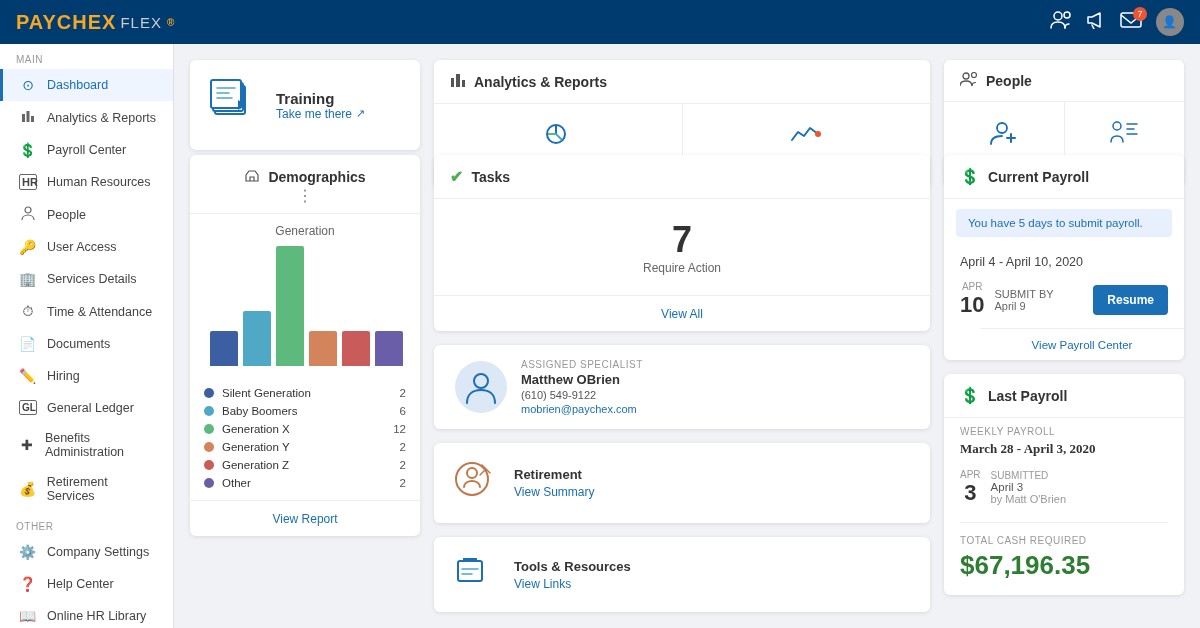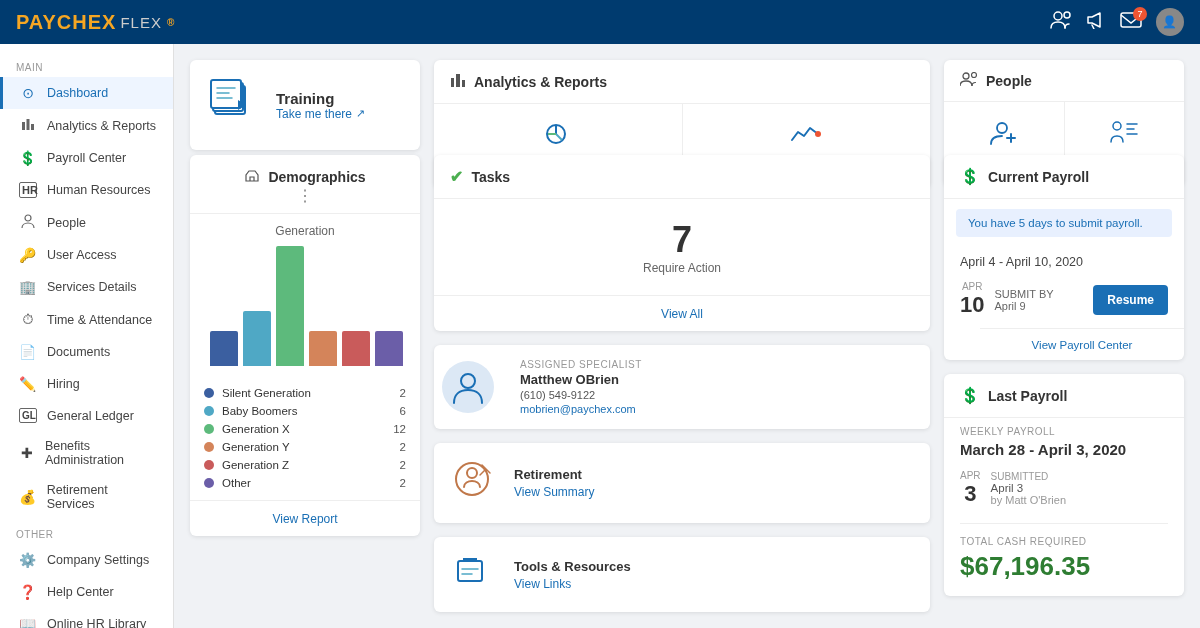--- a/index.html
+++ b/index.html
@@ -28,21 +28,20 @@
     
     .layout { display: flex; margin-top: 44px; height: calc(100vh - 44px); }
 
     
     .sidebar {
       width: 174px;
       background: white;
       border-right: 1px solid #e0e0e0;
       overflow-y: auto;
       flex-shrink: 0;
-      padding-top: 8px;
     }
     .sidebar-section-label {
       font-size: 10px;
       color: #999;
       padding: 10px 16px 4px;
       text-transform: uppercase;
       letter-spacing: 0.5px;
     }
     .sidebar-item {
       display: flex;
@@ -96,21 +95,21 @@
     .action-icon { font-size: 24px; color: #1a6fb5; margin-bottom: 6px; }
     .action-label { font-size: 11.5px; color: #444; text-align: center; }
     .tasks-header { display: flex; align-items: center; gap: 8px; padding: 12px 16px; border-bottom: 1px solid #eee; font-size: 14px; font-weight: 600; }
     .tasks-count { text-align: center; padding: 20px; }
     .tasks-num { font-size: 36px; font-weight: 700; color: #333; }
     .tasks-label { font-size: 12px; color: #666; }
     .view-all-link { text-align: center; padding: 10px; border-top: 1px solid #eee; }
     .view-all-link a { color: #1a6fb5; font-size: 12px; text-decoration: none; }
 
     
-    .specialist-card { grid-column: 2; grid-row: 3; display: flex; align-items: center; gap: 26px; padding: 14px 8px; }
+    .specialist-card { grid-column: 2; grid-row: 3; display: flex; align-items: center; gap: 14px; padding: 14px 21px; }
     .specialist-avatar { width: 52px; height: 52px; border-radius: 50%; background: #dce8f5; display: flex; align-items: center; justify-content: center; font-size: 26px; color: #1a6fb5; flex-shrink: 0; }
     .specialist-info { font-size: 11px; color: #555; }
     .specialist-title { font-size: 10px; color: #999; text-transform: uppercase; letter-spacing: 0.5px; margin-bottom: 2px; }
     .specialist-name { font-size: 13px; font-weight: 600; color: #333; margin-bottom: 2px; }
     .specialist-phone { margin-bottom: 2px; }
     .specialist-email { color: #1a6fb5; text-decoration: none; font-size: 11px; }
 
     
     .retirement-card { grid-column: 2; grid-row: 4; display: flex; align-items: center; gap: 14px; padding: 14px 16px; }
     .retirement-icon { font-size: 30px; color: #c0784a; }
@@ -130,21 +129,21 @@
     .payroll-apr { display: flex; align-items: center; gap: 10px; }
     .apr-box { text-align: center; }
     .apr-label { font-size: 10px; color: #999; text-transform: uppercase; }
     .apr-num { font-size: 22px; font-weight: 700; color: #333; }
     .submit-by { font-size: 11px; color: #666; }
     .resume-btn { background: #1a6fb5; color: white; border: none; border-radius: 4px; padding: 8px 14px; font-size: 12px; cursor: pointer; font-weight: 600; }
     .payroll-center-link { text-align: center; padding: 8px; border-top: 1px solid #eee; margin-left: 36px; }
     .payroll-center-link a { color: #1a6fb5; font-size: 11.5px; text-decoration: none; }
 
     .last-payroll-weekly { padding: 8px 16px 4px; font-size: 10px; color: #999; text-transform: uppercase; letter-spacing: 0.5px; }
-    .last-payroll-range { padding: 0 16px 8px; font-size: 15px; font-weight: 600; color: #333; }
+    .last-payroll-range { padding: 0 16px 8px; font-size: 13px; font-weight: 600; color: #333; font-family: Liberation Serif, serif; }
     .last-payroll-row { display: flex; align-items: center; gap: 10px; padding: 4px 16px 8px; }
     .last-apr-box { text-align: center; }
     .submitted-info { font-size: 11.5px; color: #555; }
     .submitted-info .sub-label { font-size: 10px; color: #999; text-transform: uppercase; }
     .submitted-by { font-size: 11px; color: #999; }
     .divider { border: none; border-top: 1px solid #eee; margin: 8px 16px; }
     .total-cash-label { padding: 4px 16px 2px; font-size: 10px; color: #999; text-transform: uppercase; letter-spacing: 0.5px; }
     .total-cash-amount { padding: 2px 16px 14px; font-size: 26px; font-weight: 700; color: #2e7d32; }
 
     

